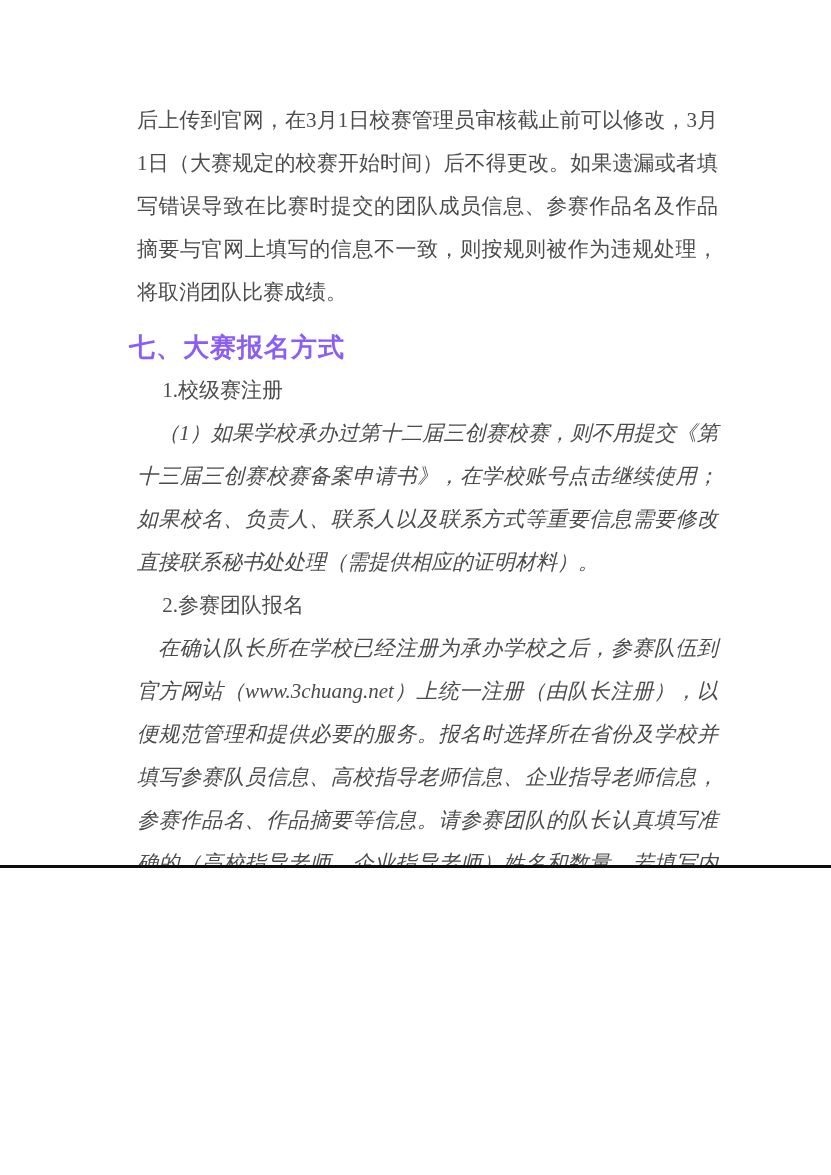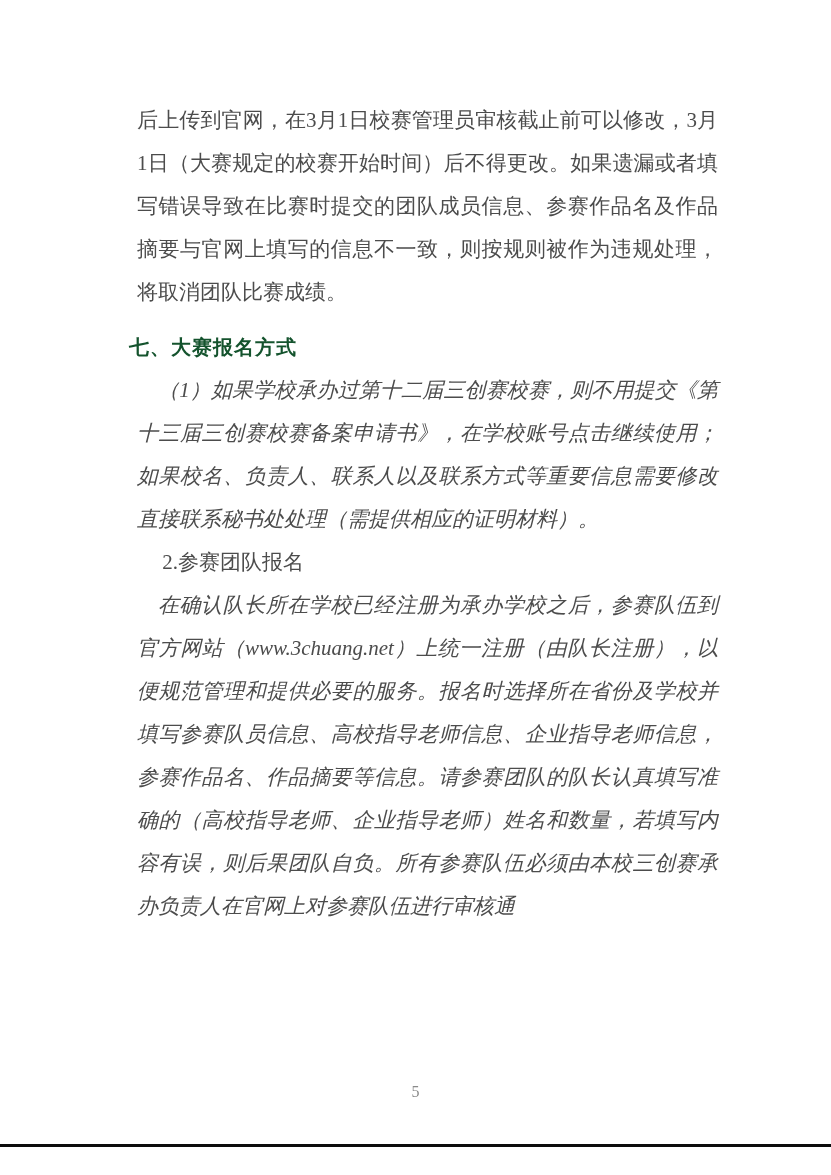--- a/index.html
+++ b/index.html
@@ -3,21 +3,21 @@
 <meta charset="utf-8">
 <style>
   html, body {
     margin: 0;
     padding: 0;
     background: #ffffff;
   }
   .page {
     position: relative;
     width: 831px;
-    height: 1147px;
+    height: 868px;
     background: #ffffff;
     overflow: hidden;
     font-family: "Liberation Serif", "DejaVu Serif", serif;
   }
   .content {
     position: absolute;
     left: 137px;
     top: 99px;
     width: 581px;
     font-size: 21px;
@@ -32,22 +32,22 @@
   .para.indent {
     text-indent: 1em;
     font-style: italic;
   }
   .subheading {
     text-indent: 1.2em;
   }
   .heading {
     margin: 12px 0 0 -8px !important;
     font-weight: bold;
-    font-size: 20px;
-    color: #14532d;
+    font-size: 26px;
+    color: #8b5cf6;
     letter-spacing: 1px;
     text-indent: 0;
   }
   .page-number {
     position: absolute;
     top: 1081px;
     left: 0;
     width: 831px;
     text-align: center;
     font-size: 16px;
@@ -63,20 +63,21 @@
     background: #0c0c0c;
   }
 </style>
 </head>
 <body>
 
 <div class="page">
   <div class="content">
     <p class="para">后上传到官网，在3月1日校赛管理员审核截止前可以修改，3月1日（大赛规定的校赛开始时间）后不得更改。如果遗漏或者填写错误导致在比赛时提交的团队成员信息、参赛作品名及作品摘要与官网上填写的信息不一致，则按规则被作为违规处理，将取消团队比赛成绩。</p>
     <p class="heading">七、大赛报名方式</p>
+    <p class="subheading">1.校级赛注册</p>
     <p class="para indent">（1）如果学校承办过第十二届三创赛校赛，则不用提交《第十三届三创赛校赛备案申请书》，在学校账号点击继续使用；如果校名、负责人、联系人以及联系方式等重要信息需要修改直接联系秘书处处理（需提供相应的证明材料）。</p>
     <p class="subheading">2.参赛团队报名</p>
     <p class="para indent">在确认队长所在学校已经注册为承办学校之后，参赛队伍到官方网站（www.3chuang.net）上统一注册（由队长注册），以便规范管理和提供必要的服务。报名时选择所在省份及学校并填写参赛队员信息、高校指导老师信息、企业指导老师信息，参赛作品名、作品摘要等信息。请参赛团队的队长认真填写准确的（高校指导老师、企业指导老师）姓名和数量，若填写内容有误，则后果团队自负。所有参赛队伍必须由本校三创赛承办负责人在官网上对参赛队伍进行审核通</p>
   </div>
 
   <div class="page-number">5</div>
 
   <div class="bottom-bar"></div>
 </div>
 

